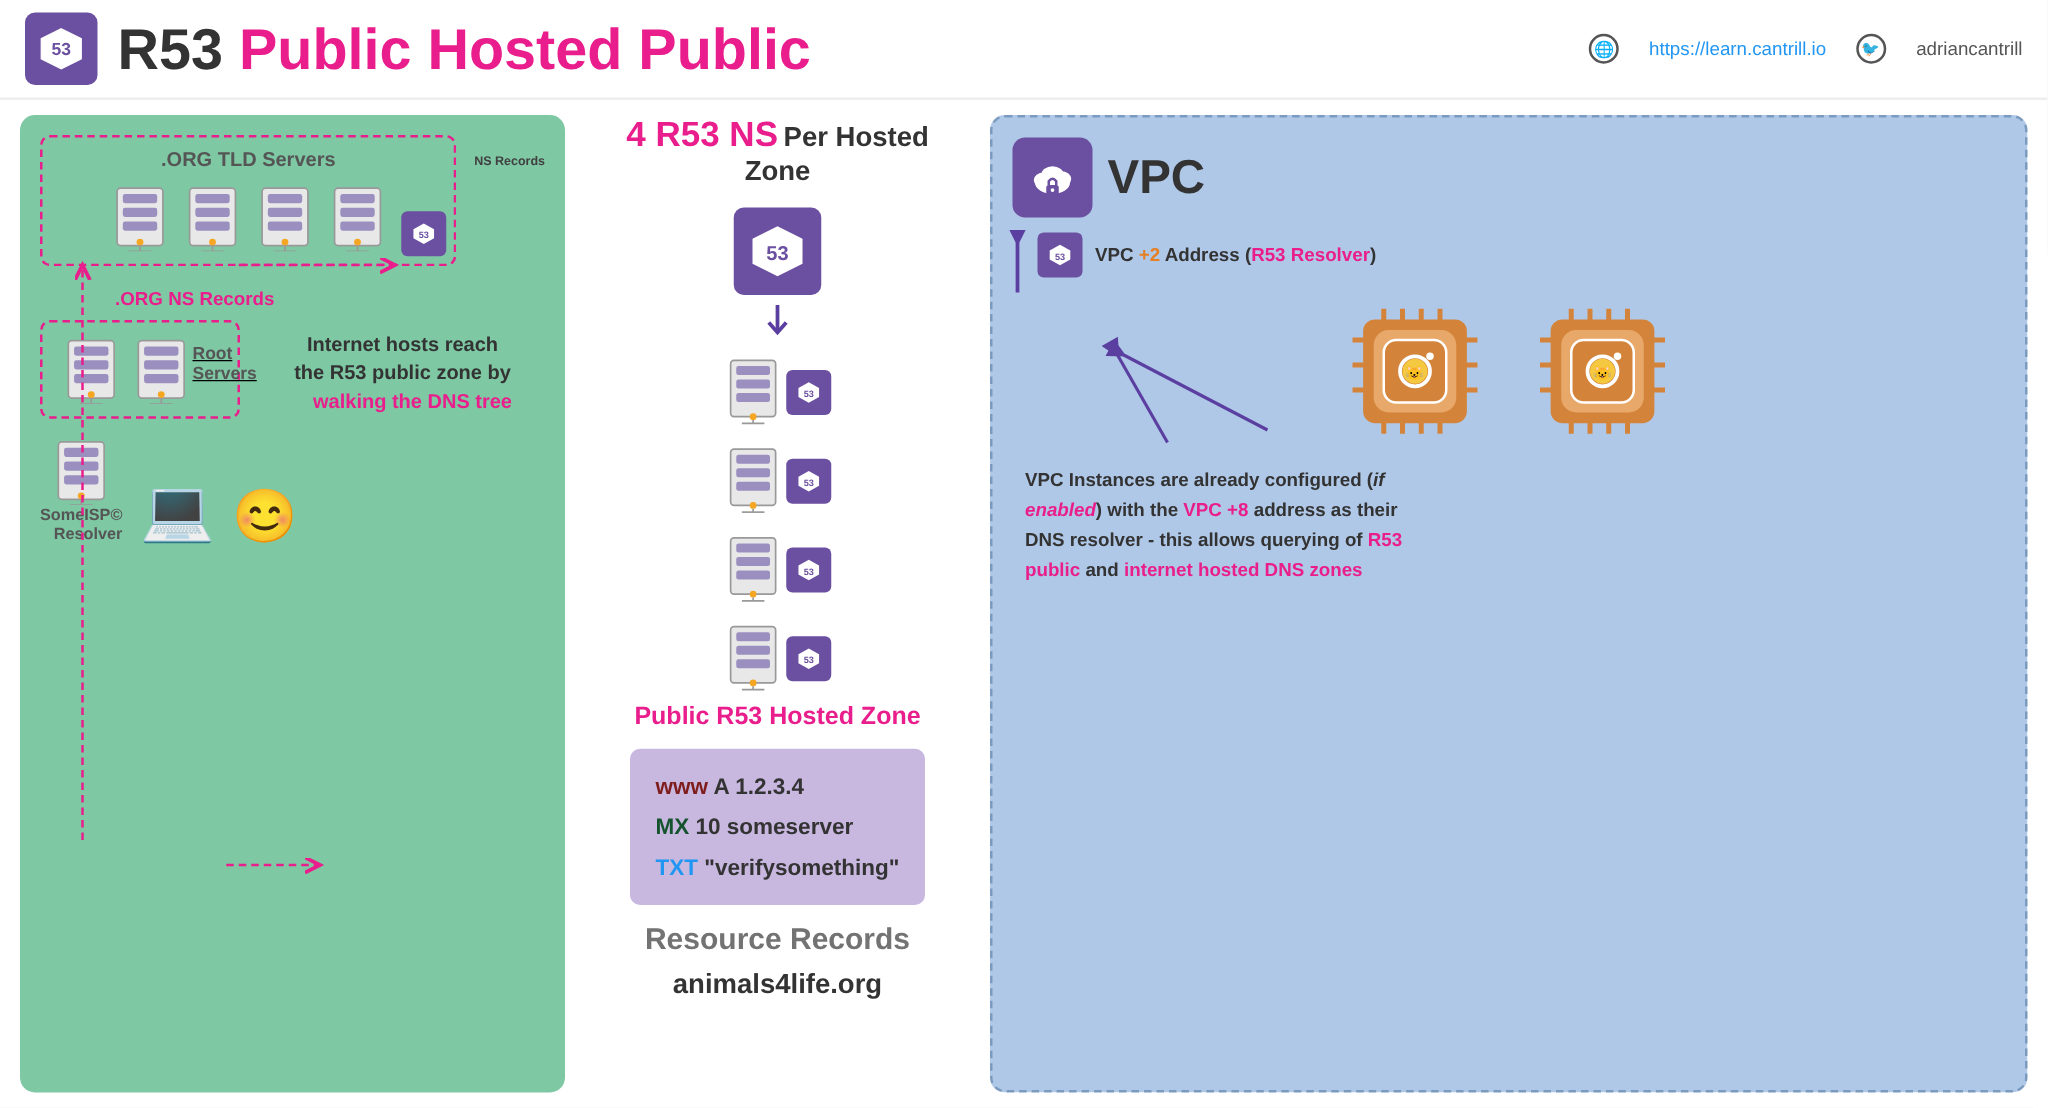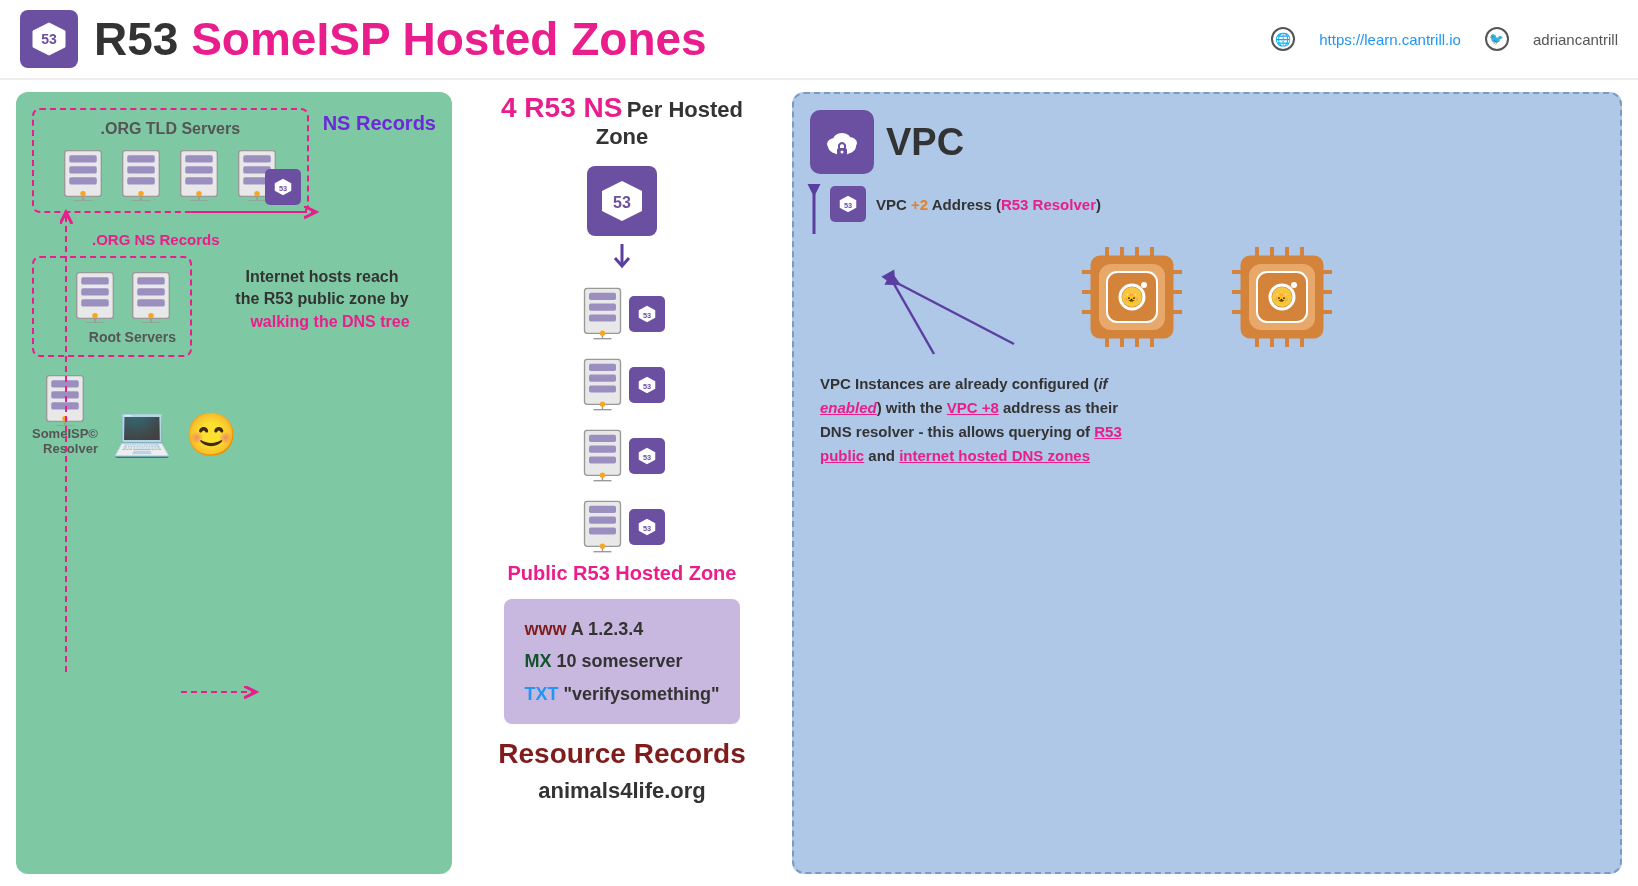--- a/index.html
+++ b/index.html
@@ -122,24 +122,24 @@
       width: 50px;
       height: 55px;
     }
 
     
     .root-box {
       border: 2px dashed #e91e8c;
       border-radius: 8px;
       padding: 10px 14px;
       display: flex;
-      flex-direction: column;
-      align-items: flex-end;
+      align-items: flex-start;
       width: 160px;
       position: relative;
+      text-decoration: underline;
     }
     .root-label {
       font-size: 14px;
       font-weight: bold;
       color: #555;
       margin-top: 6px;
     }
 
     
     .org-ns-label {
@@ -213,23 +213,23 @@
       font-weight: 600;
       color: #333;
       line-height: 1.8;
     }
     .dns-record-line .www { color: #7f1d1d; font-weight: 700; }
     .dns-record-line .mx { color: #14532d; font-weight: 700; }
     .dns-record-line .txt { color: #2196F3; font-weight: 700; }
 
     
     .resource-records-label {
-      font-size: 28px;
+      font-size: 24px;
       font-weight: 700;
-      color: #7f1d1d;
+      color: #737373;
       text-align: center;
       margin-top: 8px;
     }
 
     
     .domain-label {
       text-align: center;
       font-size: 22px;
       font-weight: 900;
       color: #333;
@@ -292,21 +292,21 @@
 
     
     .vpc-desc {
       font-size: 15px;
       font-weight: 600;
       color: #333;
       line-height: 1.6;
       padding: 0 10px;
     }
     .vpc-desc span.bold-italic { font-style: italic; font-weight: 700; }
-    .vpc-desc span.pink { color: #e91e8c; text-decoration: underline; }
+    .vpc-desc span.pink { color: #e91e8c; }
     .middle-right-text {
       flex: 1;
     }
 
     
     .twitter-circle {
       width: 24px;
       height: 24px;
       border: 2px solid #555;
       border-radius: 50%;
@@ -345,21 +345,21 @@
 <div class="page">
 
   <div class="header">
     <div class="header-logo">
       <svg viewBox="0 0 40 40" xmlns="http://www.w3.org/2000/svg">
         <path d="M20 4 L36 12 L36 28 L20 36 L4 28 L4 12 Z" fill="white" stroke="white" stroke-width="1"></path>
         <text x="20" y="25" text-anchor="middle" font-size="14" font-weight="bold" fill="#6b4fa0">53</text>
       </svg>
     </div>
     <div class="header-title">
-      <span class="r53">R53</span><span class="pink"> SomeISP Hosted Zones</span>
+      <span class="r53">R53</span><span class="pink"> Public Hosted Public</span>
     </div>
     <div class="header-links">
       <span class="globe-circle">🌐</span>
       <a>https://learn.cantrill.io</a>
       <span class="twitter-circle">🐦</span>
       <span class="twitter">adriancantrill</span>
     </div>
   </div>
 
   <div class="main">
@@ -412,21 +412,21 @@
 
           <div style="position:absolute; bottom:6px; right:6px;">
             <div class="r53-small">
               <svg viewBox="0 0 24 24" width="22" height="22">
                 <polygon points="12,3 21,8 21,16 12,21 3,16 3,8" fill="white"></polygon>
                 <text x="12" y="16" text-anchor="middle" font-size="8" font-weight="bold" fill="#6b4fa0">53</text>
               </svg>
             </div>
           </div>
         </div>
-        <div style="font-size:20px; font-weight:bold; color:#6d28d9; align-self:flex-start; margin-top:4px; padding-left:4px;">NS Records</div>
+        <div style="font-size:10px; font-weight:bold; color:#404040; align-self:flex-start; margin-top:16px; padding-left:4px;">NS Records</div>
       </div>
 
       <div class="org-ns-label">.ORG NS Records</div>
 
       <div style="display:flex; gap:16px; align-items:flex-start;">
         <div class="root-box">
           <div style="display:flex; gap:6px;">
             <svg class="server-icon" viewBox="0 0 50 60">
               <rect x="5" y="5" width="40" height="50" rx="3" fill="#e8e8e8" stroke="#999" stroke-width="1.5"></rect>
               <rect x="10" y="10" width="30" height="8" rx="2" fill="#9b8fc0"></rect>

